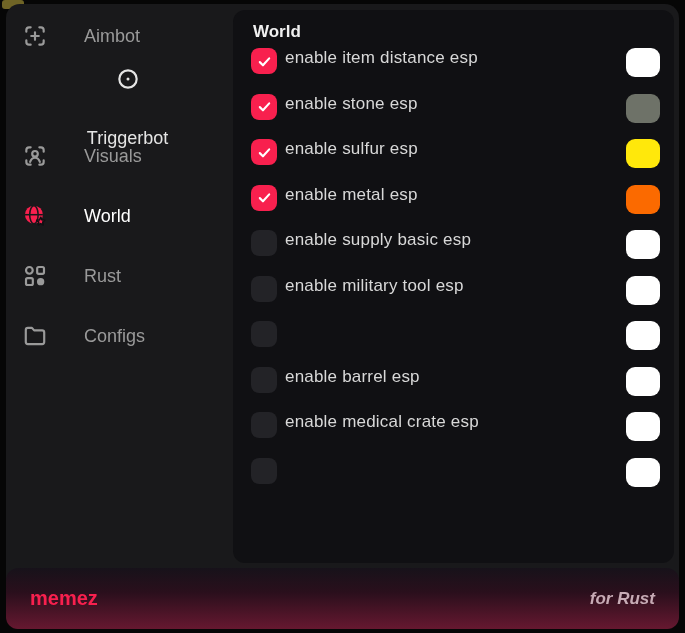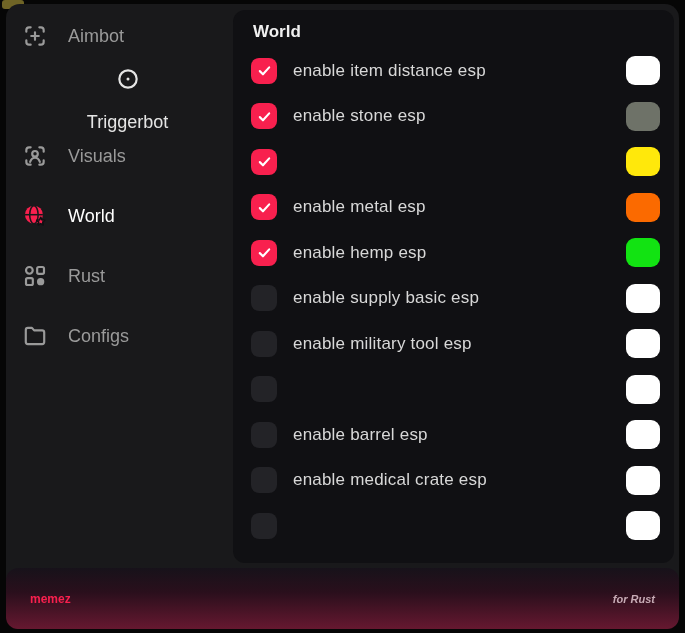--- a/index.html
+++ b/index.html
@@ -10,55 +10,55 @@
     -webkit-font-smoothing:antialiased;
   }
   .artifact{position:absolute;left:2px;top:0;width:22px;height:9px;background:#6f6426;border-radius:3px;z-index:0;}
   .window{
     position:absolute;left:6px;top:4px;width:673px;height:625px;
     background:#19191b;border-radius:14px;z-index:1;
   }
   
   .sidebar{position:absolute;left:0;top:2px;width:227px;}
   .sidebar-item{
-    height:60px;display:flex;align-items:center;gap:20px;
+    height:60px;display:flex;align-items:center;gap:36px;
     padding-left:16px;color:#9a9a9a;font-size:18px;font-weight:500;cursor:default;
   }
   .sidebar-item.dim{color:#e5e5e5;flex-direction:column;}
   .sidebar-item.active{color:#ffffff;}
   .sidebar-item .icon{width:26px;height:26px;flex:0 0 auto;display:flex;color:inherit;}
   .sidebar-item.active .icon{color:var(--accent);}
   .icon svg{width:26px;height:26px;}
   
   .panel{
     position:absolute;left:227px;top:6px;width:441px;height:553px;
     background:#101013;border-radius:12px;box-sizing:border-box;
     padding:12px 14px 0 18px;overflow:hidden;
   }
   .panel-title{font-size:17px;font-weight:600;color:#f0f0f0;line-height:20px;padding-left:2px;}
   .esp-list{margin-top:6px;}
-  .row{display:flex;align-items:center;height:45.5px;gap:16px;}
+  .row{display:flex;height:45.5px;gap:8px;}
   .checkbox{
     width:26px;height:26px;border-radius:8px;background:#232327;
     display:flex;align-items:center;justify-content:center;flex:0 0 auto;cursor:pointer;
   }
   .checkbox .check{width:15px;height:15px;display:none;}
   .checkbox.checked{background:var(--accent);}
   .checkbox.checked .check{display:block;}
   .row-label{font-size:17px;color:#d8d8d8;letter-spacing:.2px;white-space:nowrap;}
   .swatch{margin-left:auto;width:34px;height:29px;border-radius:9px;flex:0 0 auto;cursor:pointer;}
   
   .footer{
     position:absolute;left:0;bottom:0;width:100%;height:61px;box-sizing:border-box;
     border-radius:12px;display:flex;align-items:center;justify-content:space-between;
     padding:0 24px;
     background:linear-gradient(180deg,#17121a 0%,#2a0f1c 40%,var(--footer-red) 100%);
   }
-  .brand{color:var(--accent);font-weight:700;font-size:12px;}
-  .tagline{color:#c7abb5;font-style:italic;font-weight:600;font-size:11px;}
+  .brand{color:var(--accent);font-weight:700;font-size:20px;}
+  .tagline{color:#c7abb5;font-style:italic;font-weight:600;font-size:17px;}
 </style>
 </head>
 <body style="--accent: #f8204e; --footer-red: #661830;">
 
 <div class="artifact"></div>
 
 <div class="window">
 
   <nav class="sidebar" id="sidebar">
       <div class="sidebar-item">
@@ -149,39 +149,31 @@
     </div>
     <div class="row-label">enable stone esp</div>
     <div class="swatch" style="background: rgb(110, 114, 104);"></div>
   </div>
         <div class="row">
     <div class="checkbox checked">
       <svg class="check" viewBox="0 0 24 24">
         <path d="M4.5 13l5 5 10-11" fill="none" stroke="#ffffff" stroke-width="3.4" stroke-linecap="round" stroke-linejoin="round"></path>
       </svg>
     </div>
+    <div class="row-label">enable sulfur esp</div>
     <div class="swatch" style="background: rgb(255, 232, 11);"></div>
   </div>
         <div class="row">
     <div class="checkbox checked">
       <svg class="check" viewBox="0 0 24 24">
         <path d="M4.5 13l5 5 10-11" fill="none" stroke="#ffffff" stroke-width="3.4" stroke-linecap="round" stroke-linejoin="round"></path>
       </svg>
     </div>
     <div class="row-label">enable metal esp</div>
     <div class="swatch" style="background: rgb(251, 106, 0);"></div>
-  </div>
-        <div class="row">
-    <div class="checkbox checked">
-      <svg class="check" viewBox="0 0 24 24">
-        <path d="M4.5 13l5 5 10-11" fill="none" stroke="#ffffff" stroke-width="3.4" stroke-linecap="round" stroke-linejoin="round"></path>
-      </svg>
-    </div>
-    <div class="row-label">enable hemp esp</div>
-    <div class="swatch" style="background: rgb(18, 227, 18);"></div>
   </div>
         <div class="row">
     <div class="checkbox">
       
     </div>
     <div class="row-label">enable supply basic esp</div>
     <div class="swatch" style="background: rgb(255, 255, 255);"></div>
   </div>
         <div class="row">
     <div class="checkbox">

